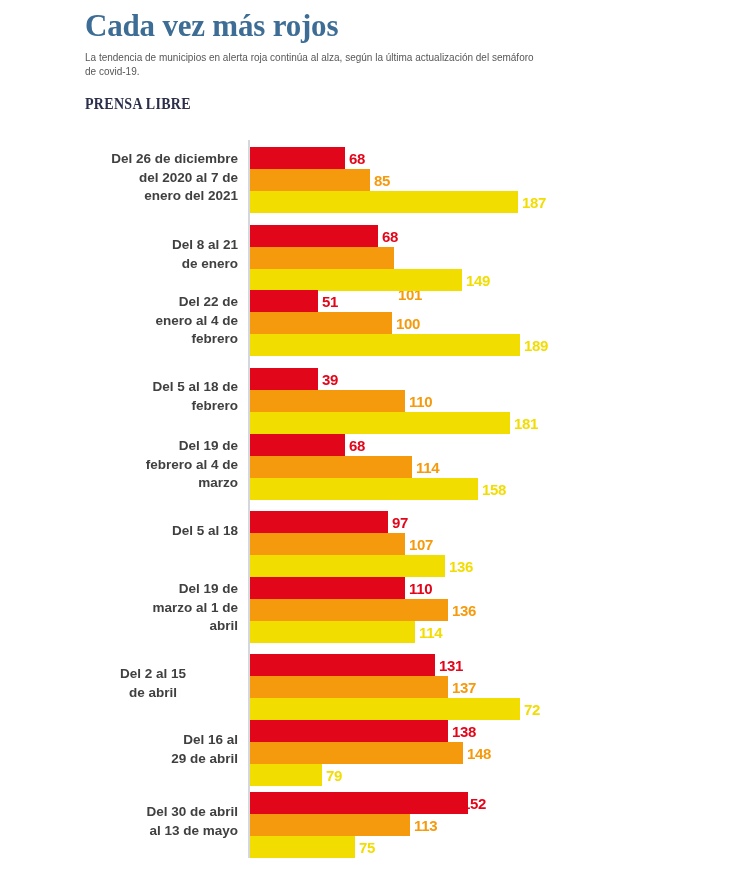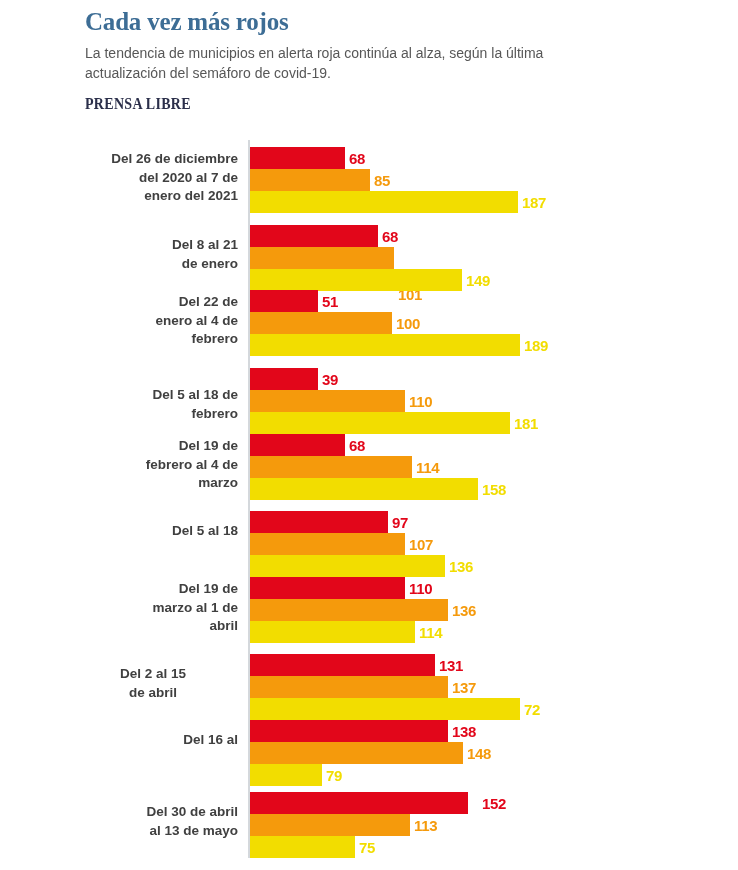--- a/index.html
+++ b/index.html
@@ -25,30 +25,30 @@
 
   
   .header {
     position: absolute;
     left: 85px;
     top: 8px;
     width: 480px;
   }
   .chart-title {
     font-family: "Liberation Serif", serif;
-    font-size: 25px;
+    font-size: 31px;
     font-weight: 700;
     color: #3d6d95;
     letter-spacing: -0.2px;
     margin: 0 0 7px 0;
     line-height: 1.15;
   }
   .chart-subtitle {
     font-family: "Liberation Sans", sans-serif;
-    font-size: 14px;
+    font-size: 10px;
     font-weight: 400;
     color: #575757;
     line-height: 1.42;
     margin: 0;
     width: 462px;
   }
 
   .brand-logo {
     position: absolute;
     left: 85px;
@@ -206,21 +206,21 @@
               <div class="bar orange" style="width: 142px;"></div>
               <span class="bar-value orange" style="left: 146px;">100</span>
             </div>
             <div class="bar-row">
               <div class="bar yellow" style="width: 270px;"></div>
               <span class="bar-value yellow" style="left: 274px;">189</span>
             </div>
           </div>
         </div>
         <div class="group" style="top: 228px;">
-          <div class="group-label" style="top: 18px;">
+          <div class="group-label" style="top: 10px;">
             <div>Del 5 al 18 de</div>
             <div>febrero</div>
           </div>
           <div class="bars">
             <div class="bar-row">
               <div class="bar red" style="width: 68px;"></div>
               <span class="bar-value red" style="left: 72px;">39</span>
             </div>
             <div class="bar-row">
               <div class="bar orange" style="width: 155px;"></div>
@@ -309,20 +309,21 @@
             </div>
             <div class="bar-row">
               <div class="bar yellow" style="width: 270px;"></div>
               <span class="bar-value yellow" style="left: 274px;">72</span>
             </div>
           </div>
         </div>
         <div class="group" style="top: 580px;">
           <div class="group-label" style="top: 11px;">
             <div>Del 16 al</div>
+            <div>29 de abril</div>
           </div>
           <div class="bars">
             <div class="bar-row">
               <div class="bar red" style="width: 198px;"></div>
               <span class="bar-value red" style="left: 202px;">138</span>
             </div>
             <div class="bar-row">
               <div class="bar orange" style="width: 213px;"></div>
               <span class="bar-value orange" style="left: 217px;">148</span>
             </div>
@@ -333,21 +334,21 @@
           </div>
         </div>
         <div class="group" style="top: 652px;">
           <div class="group-label" style="top: 11px;">
             <div>Del 30 de abril</div>
             <div>al 13 de mayo</div>
           </div>
           <div class="bars">
             <div class="bar-row">
               <div class="bar red" style="width: 218px;"></div>
-              <span class="bar-value red" style="left: 232px; text-align: right;">152</span>
+              <span class="bar-value red" style="left: 212px; text-align: right;">152</span>
             </div>
             <div class="bar-row">
               <div class="bar orange" style="width: 160px;"></div>
               <span class="bar-value orange" style="left: 164px;">113</span>
             </div>
             <div class="bar-row">
               <div class="bar yellow" style="width: 105px;"></div>
               <span class="bar-value yellow" style="left: 109px;">75</span>
             </div>
           </div>

